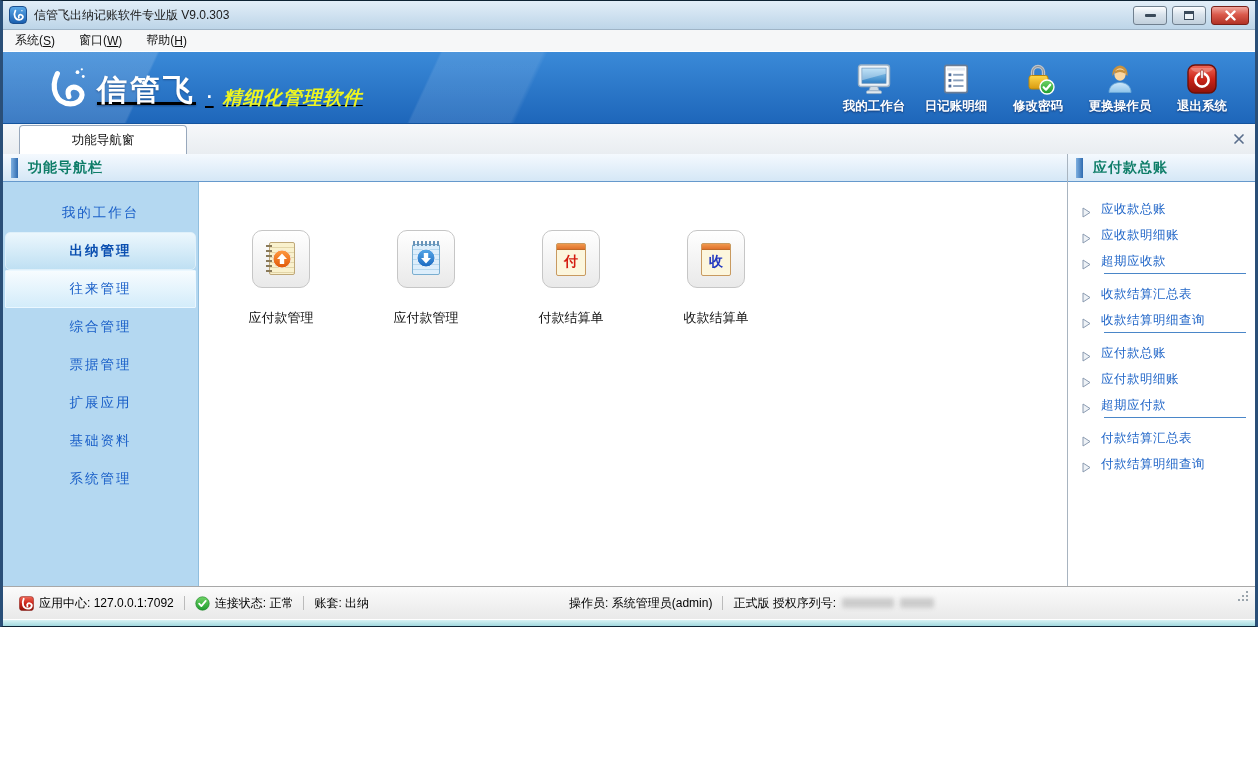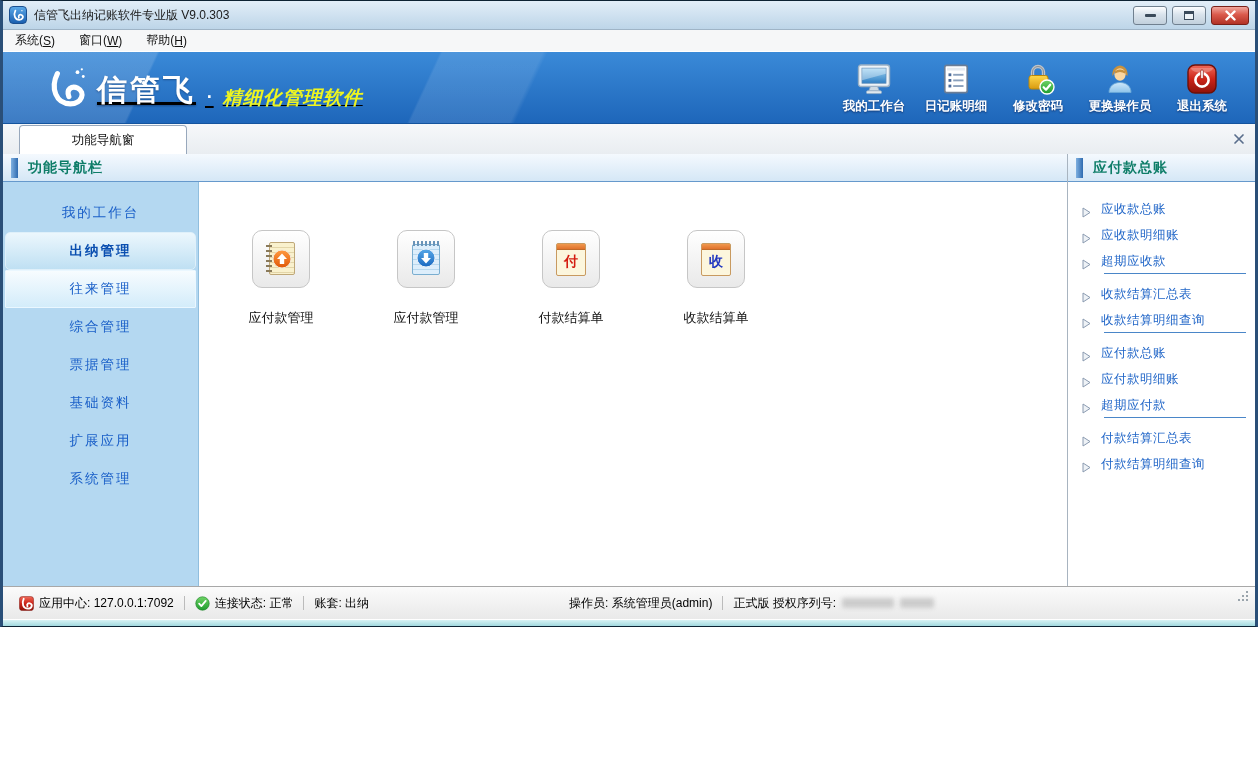--- a/index.html
+++ b/index.html
@@ -273,22 +273,22 @@
         <span class="panel-title">功能导航栏</span>
       </div>
       <div class="left-content">
 
         <div class="sidebar">
           <div class="side-item">我的工作台</div>
           <div class="side-item active">出纳管理</div>
           <div class="side-item highlight">往来管理</div>
           <div class="side-item">综合管理</div>
           <div class="side-item">票据管理</div>
+          <div class="side-item">扩展应用</div>
           <div class="side-item">基础资料</div>
-          <div class="side-item">扩展应用</div>
           <div class="side-item">系统管理</div>
         </div>
 
         <div class="main">
           <div class="shortcut">
             <div class="sc-btn">
               <div class="np np-cream">
                 <div class="np-page"></div>
                 <div class="np-spiral-left"></div>
                 <svg class="np-badge" width="20" height="20" viewBox="0 0 20 20">

